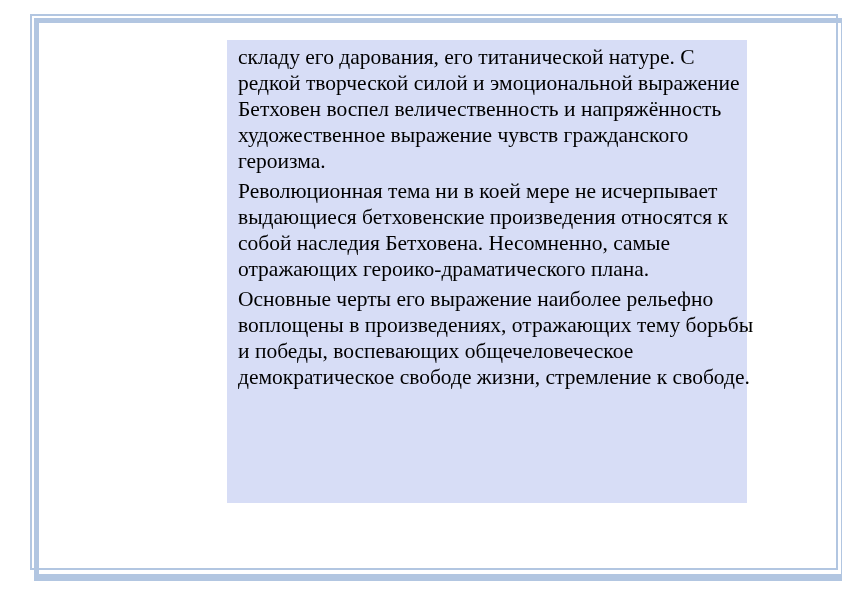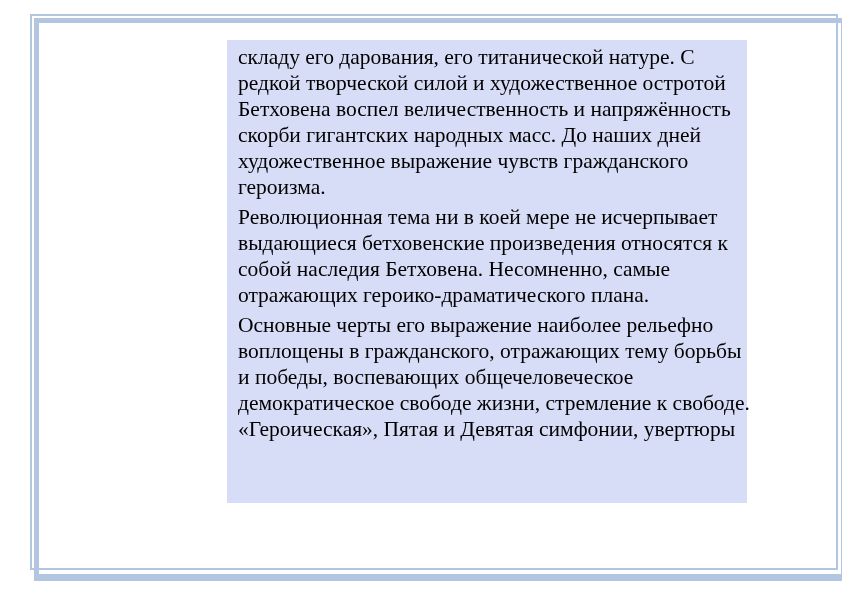--- a/index.html
+++ b/index.html
@@ -61,33 +61,31 @@
 </style>
 </head>
 <body>
 
 <div class="slide">
   <div class="frame frame-thin"></div>
   <div class="frame frame-thick"></div>
   <div class="text-block">
       <div class="para">
         <div class="line">складу его дарования, его титанической натуре. С</div>
-        <div class="line">редкой творческой силой и художественное остротой</div>
-        <div class="line">Бетховена воспел величественность и напряжённость</div>
-        <div class="line">скорби гигантских народных масс. До наших дней</div>
+        <div class="line">редкой творческой силой и эмоциональной выражение</div>
+        <div class="line">Бетховен воспел величественность и напряжённость</div>
         <div class="line">художественное выражение чувств гражданского</div>
         <div class="line">героизма.</div>
       </div>
       <div class="para">
         <div class="line">Революционная тема ни в коей мере не исчерпывает</div>
         <div class="line">выдающиеся бетховенские произведения относятся к</div>
         <div class="line">собой наследия Бетховена. Несомненно, самые</div>
         <div class="line">отражающих героико-драматического плана.</div>
       </div>
       <div class="para">
         <div class="line">Основные черты его выражение наиболее рельефно</div>
-        <div class="line">воплощены в гражданского, отражающих тему борьбы</div>
+        <div class="line">воплощены в произведениях, отражающих тему борьбы</div>
         <div class="line">и победы, воспевающих общечеловеческое</div>
         <div class="line">демократическое свободе жизни, стремление к свободе.</div>
-        <div class="line">«Героическая», Пятая и Девятая симфонии, увертюры</div>
       </div>
     </div>
 </div>
 
 </body></html>

